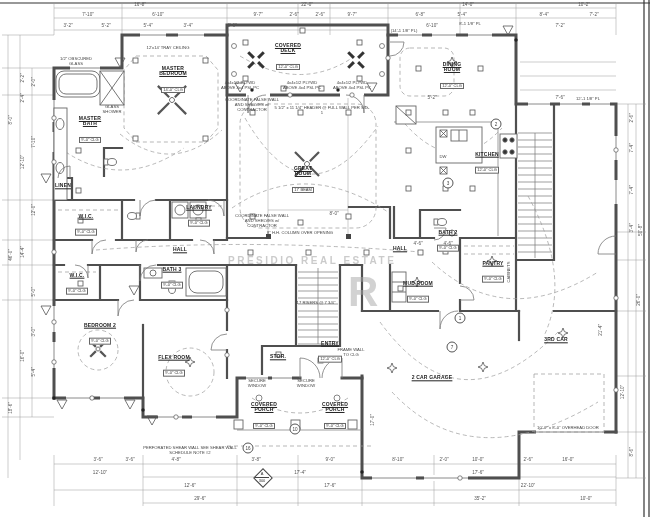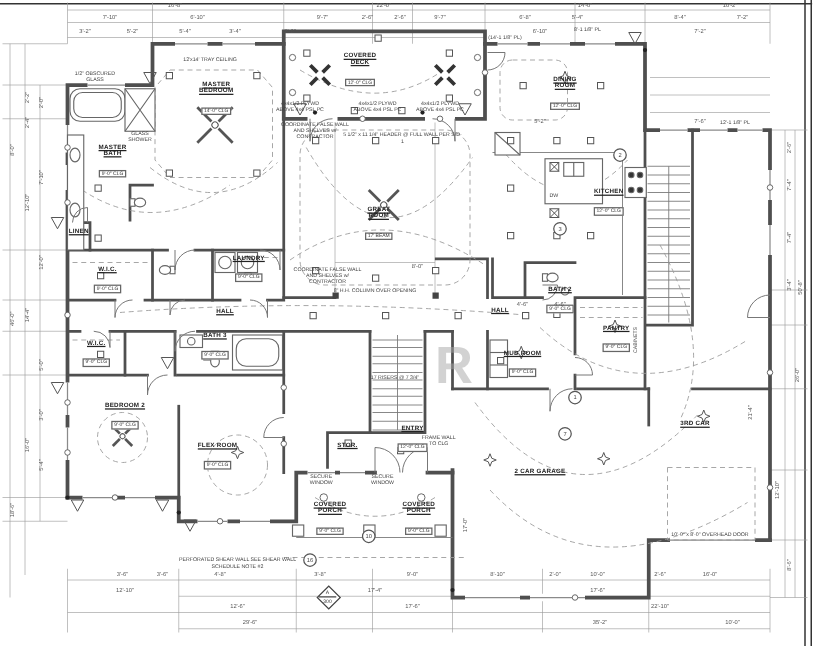--- a/index.html
+++ b/index.html
@@ -582,20 +582,21 @@
       <div class="dim rot" style="left: 600px; top: 330px;">21'-4"</div>
       <div class="dim rot" style="left: 372px; top: 420px;">17'-0"</div>
       <div class="keynote" style="left: 496px; top: 124px;">2</div>
       <div class="keynote" style="left: 448px; top: 183px;">3</div>
       <div class="keynote" style="left: 460px; top: 318px;">1</div>
       <div class="keynote" style="left: 248px; top: 448px;">16</div>
       <div class="keynote" style="left: 295px; top: 429px;">10</div>
       <div class="keynote" style="left: 452px; top: 347px;">7</div>
     </div>
 
+<div class="watermark">PRESIDIO REAL ESTATE</div>
 <div class="watermark-letter">R</div>
 
 <div class="secmark">
   <div class="diamond"></div>
   <span class="sec-top">A</span>
   <span class="sec-bot">300</span>
   <div class="midline"></div>
 </div>
 
 </div>

